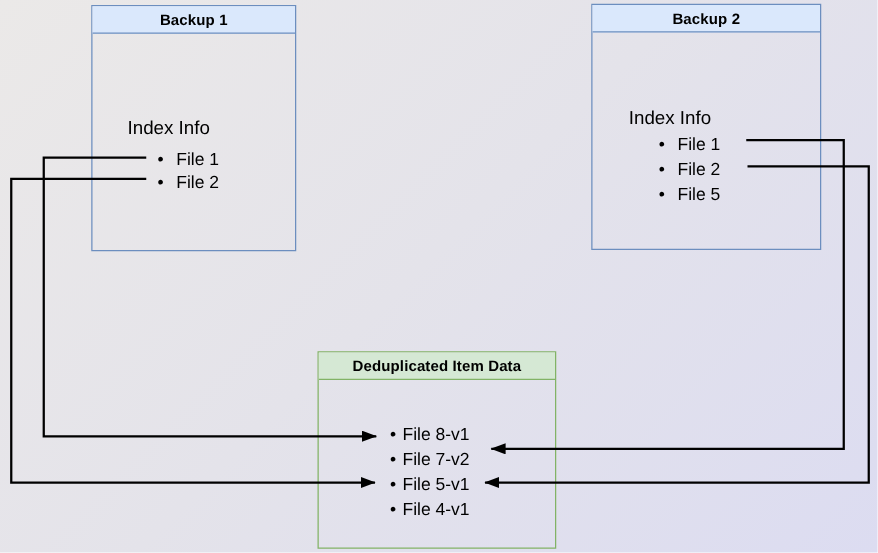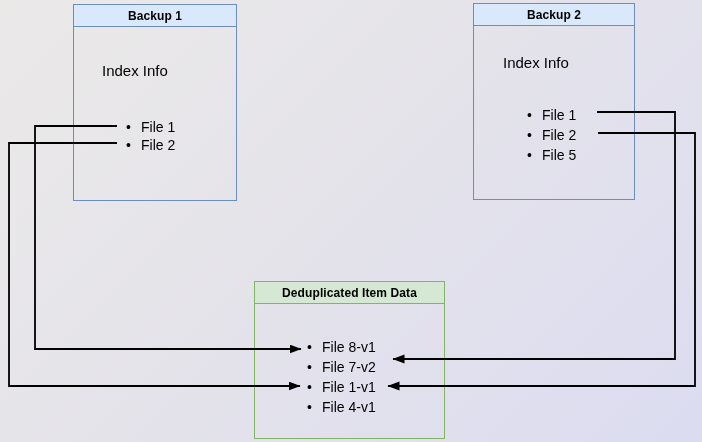--- a/index.html
+++ b/index.html
@@ -44,20 +44,21 @@
     font-weight: bold;
     letter-spacing: 0.1px;
   }
   .box.blue  .box-header { background: var(--blue-header-fill);  border-bottom: 1px solid var(--blue-border); }
   .box.green .box-header { background: var(--green-header-fill); border-bottom: 1px solid var(--green-border); }
   .index-label {
     position: absolute;
     font-size: 15px;
     line-height: 18px;
     white-space: nowrap;
+    margin-top: 32px;
   }
   .file-list {
     position: absolute;
     list-style: none;
     font-size: 14px;
     white-space: nowrap;
   }
   .file-list li { display: flex; align-items: baseline; }
   .file-list .bullet { width: 15px; font-size: 14px; }
   .overlay {
@@ -82,57 +83,57 @@
           <span class="bullet">•</span>
           <span>File 1</span>
         </li>
         <li>
           <span class="bullet">•</span>
           <span>File 2</span>
         </li>
       </ul>
   </div>
 
-  <div class="box blue" style="left:473px; top:3px; width:162px; height:197px;">
+  <div class="box blue" style="left:473px; top:3px; width:184px; height:197px;">
     <div class="box-header">
       <span>Backup 2</span>
     </div>
     <div class="index-label" style="left:29px; top:50px;">Index Info</div>
     <ul class="file-list" style="left:53px; top:101px; line-height:20px;">
         <li>
           <span class="bullet">•</span>
           <span>File 1</span>
         </li>
         <li>
           <span class="bullet">•</span>
           <span>File 2</span>
         </li>
         <li>
           <span class="bullet">•</span>
           <span>File 5</span>
         </li>
       </ul>
   </div>
 
-  <div class="box green" style="left:254px; top:281px; width:191px; height:158px;">
+  <div class="box green" style="left:254px; top:281px; width:191px; height:158px;text-align:center;">
     <div class="box-header">
       <span>Deduplicated Item Data</span>
     </div>
     <ul class="file-list" style="left:52px; top:55px; line-height:20px;">
         <li>
           <span class="bullet">•</span>
           <span>File 8-v1</span>
         </li>
         <li>
           <span class="bullet">•</span>
           <span>File 7-v2</span>
         </li>
         <li>
           <span class="bullet">•</span>
-          <span>File 1-v1</span>
+          <span>File 5-v1</span>
         </li>
         <li>
           <span class="bullet">•</span>
           <span>File 4-v1</span>
         </li>
       </ul>
   </div>
 
   <svg class="overlay" viewBox="0 0 702 442" xmlns="http://www.w3.org/2000/svg">
     <defs>

